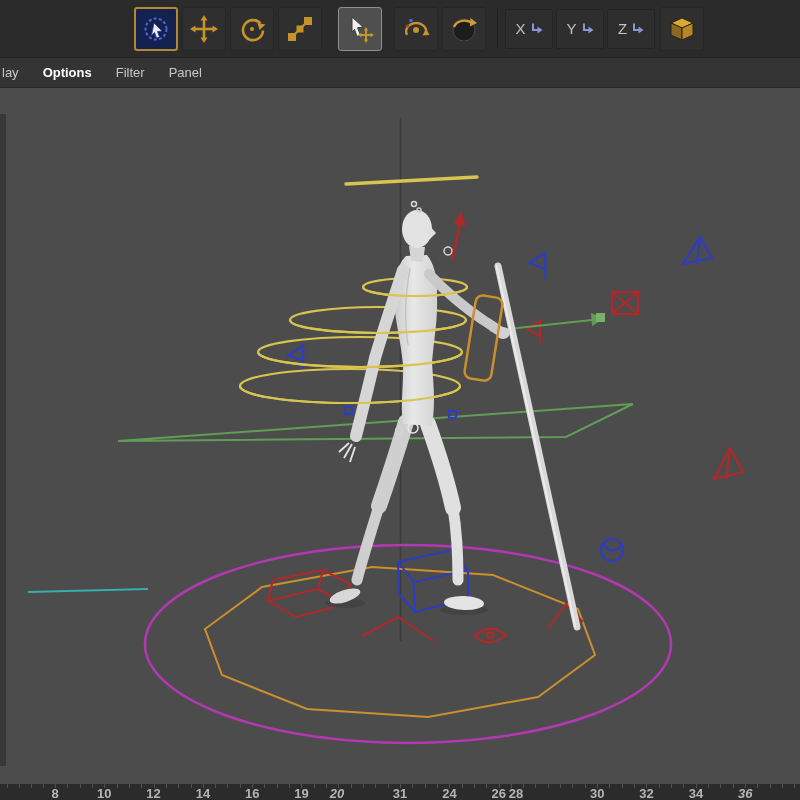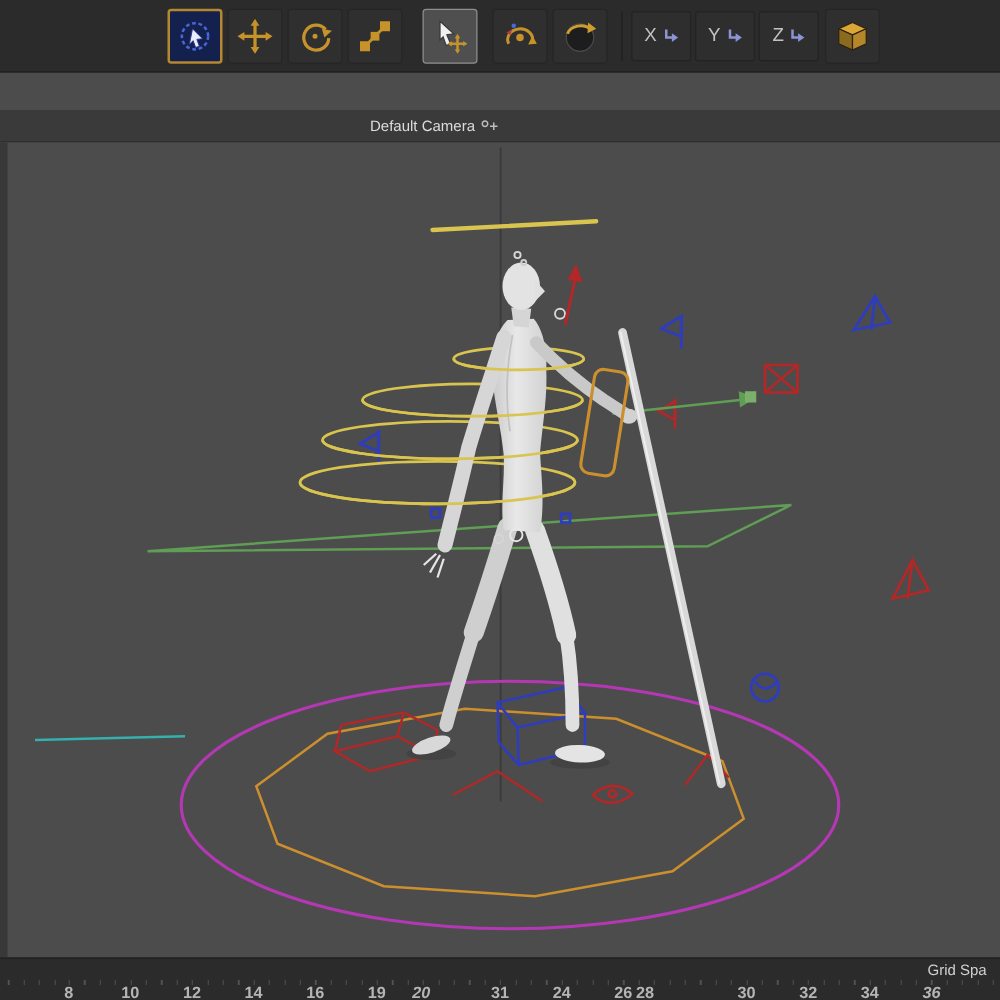--- a/index.html
+++ b/index.html
@@ -205,31 +205,27 @@
 
     <div class="tool-btn" style="margin-left:2px;">
       <svg width="30" height="30" viewBox="0 0 30 30">
         <polygon points="15,4 26,9 15,14 4,9" fill="#dca636" stroke="#2e2310" stroke-width="1"></polygon>
         <polygon points="4,9 15,14 15,26 4,21" fill="#8a6a1e" stroke="#2e2310" stroke-width="1"></polygon>
         <polygon points="26,9 15,14 15,26 26,21" fill="#b5862a" stroke="#2e2310" stroke-width="1"></polygon>
       </svg>
     </div>
   </div>
 
-
-  <div class="vp-header">
-    <span class="vp-title-wrap">
-      <span>Default Camera</span>
-      <svg width="16" height="12" viewBox="0 0 16 12">
-        <circle cx="4" cy="4" r="2.2" fill="none" stroke="#bdbdbd" stroke-width="1.2"></circle>
-        <line x1="11" y1="3" x2="11" y2="9" stroke="#bdbdbd" stroke-width="1.2"></line>
-        <line x1="8" y1="6" x2="14" y2="6" stroke="#bdbdbd" stroke-width="1.2"></line>
-      </svg>
-    </span>
+  <div class="menubar">
+    <span class="menu-item">lay</span>
+    <span class="menu-item active">Options</span>
+    <span class="menu-item">Filter</span>
+    <span class="menu-item">Panel</span>
   </div>
+
 
   <div class="viewport">
     <svg class="scene" width="800" height="652" viewBox="0 114 800 652" xmlns="http://www.w3.org/2000/svg">
       <defs>
         <linearGradient id="figBody" x1="0" y1="0" x2="1" y2="0">
           <stop offset="0" stop-color="#c9c9c9"></stop>
           <stop offset="0.45" stop-color="#e8e8e8"></stop>
           <stop offset="1" stop-color="#d2d2d2"></stop>
         </linearGradient>
       </defs>
@@ -370,23 +366,20 @@
       </g>
 
       <g class="st-red" stroke-width="2.2">
         <path d="M 474,636 Q 490,622 506,635 Q 489,649 474,636"></path>
         <circle cx="490" cy="635" r="3"></circle>
       </g>
     </svg>
     <div class="vp-left-edge"></div>
   </div>
 
-  <div class="statusbar">
-    <span class="grid-label">Grid Spa</span>
-  </div>
 
   <div class="ruler">
     <div class="tickstrip"></div>
   <span class="tick-num" style="left: 55px;">8</span>
       <span class="tick-num" style="left: 104.3px;">10</span>
       <span class="tick-num" style="left: 153.6px;">12</span>
       <span class="tick-num" style="left: 202.9px;">14</span>
       <span class="tick-num" style="left: 252.2px;">16</span>
       <span class="tick-num" style="left: 301.5px;">19</span>
       <span class="tick-num" style="left: 337px; font-style: italic;">20</span>

